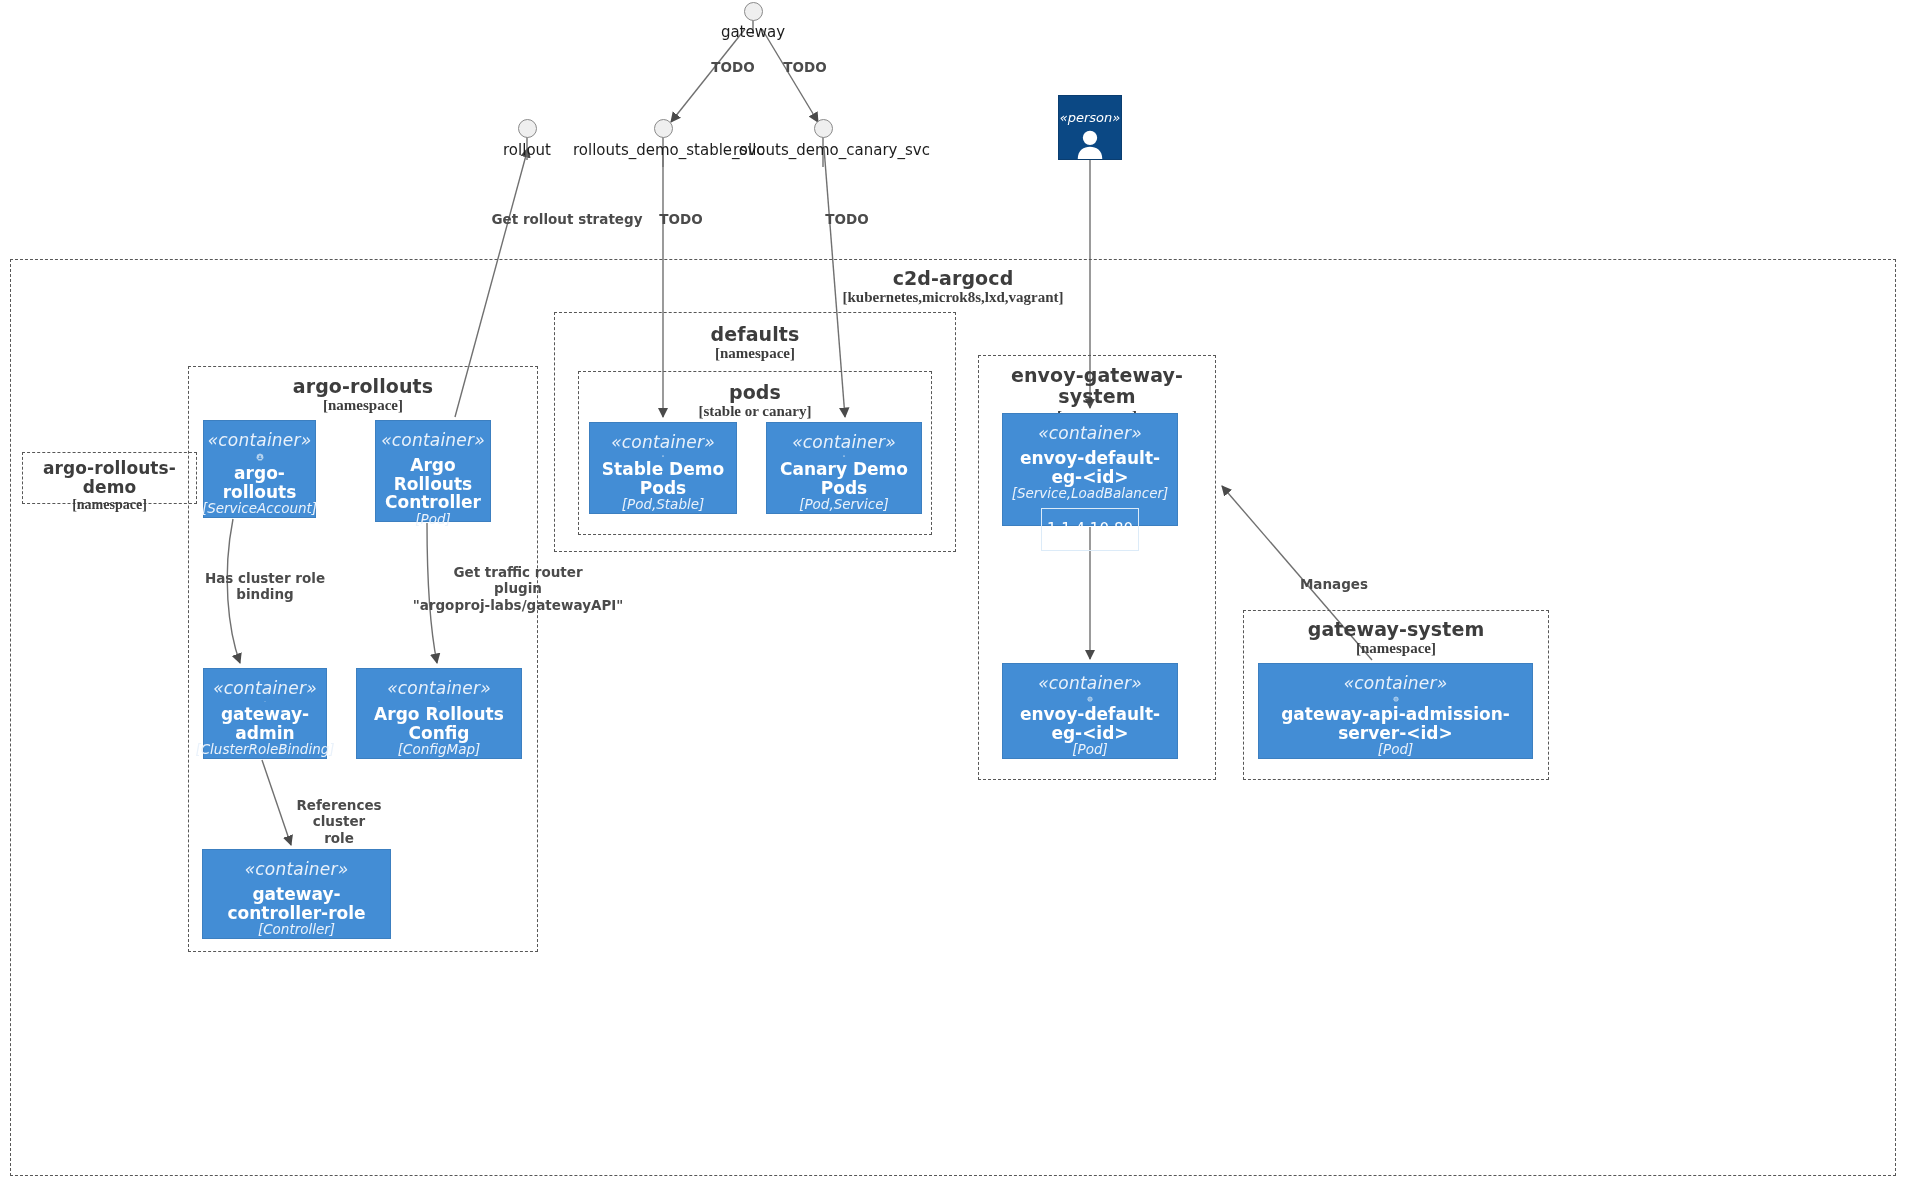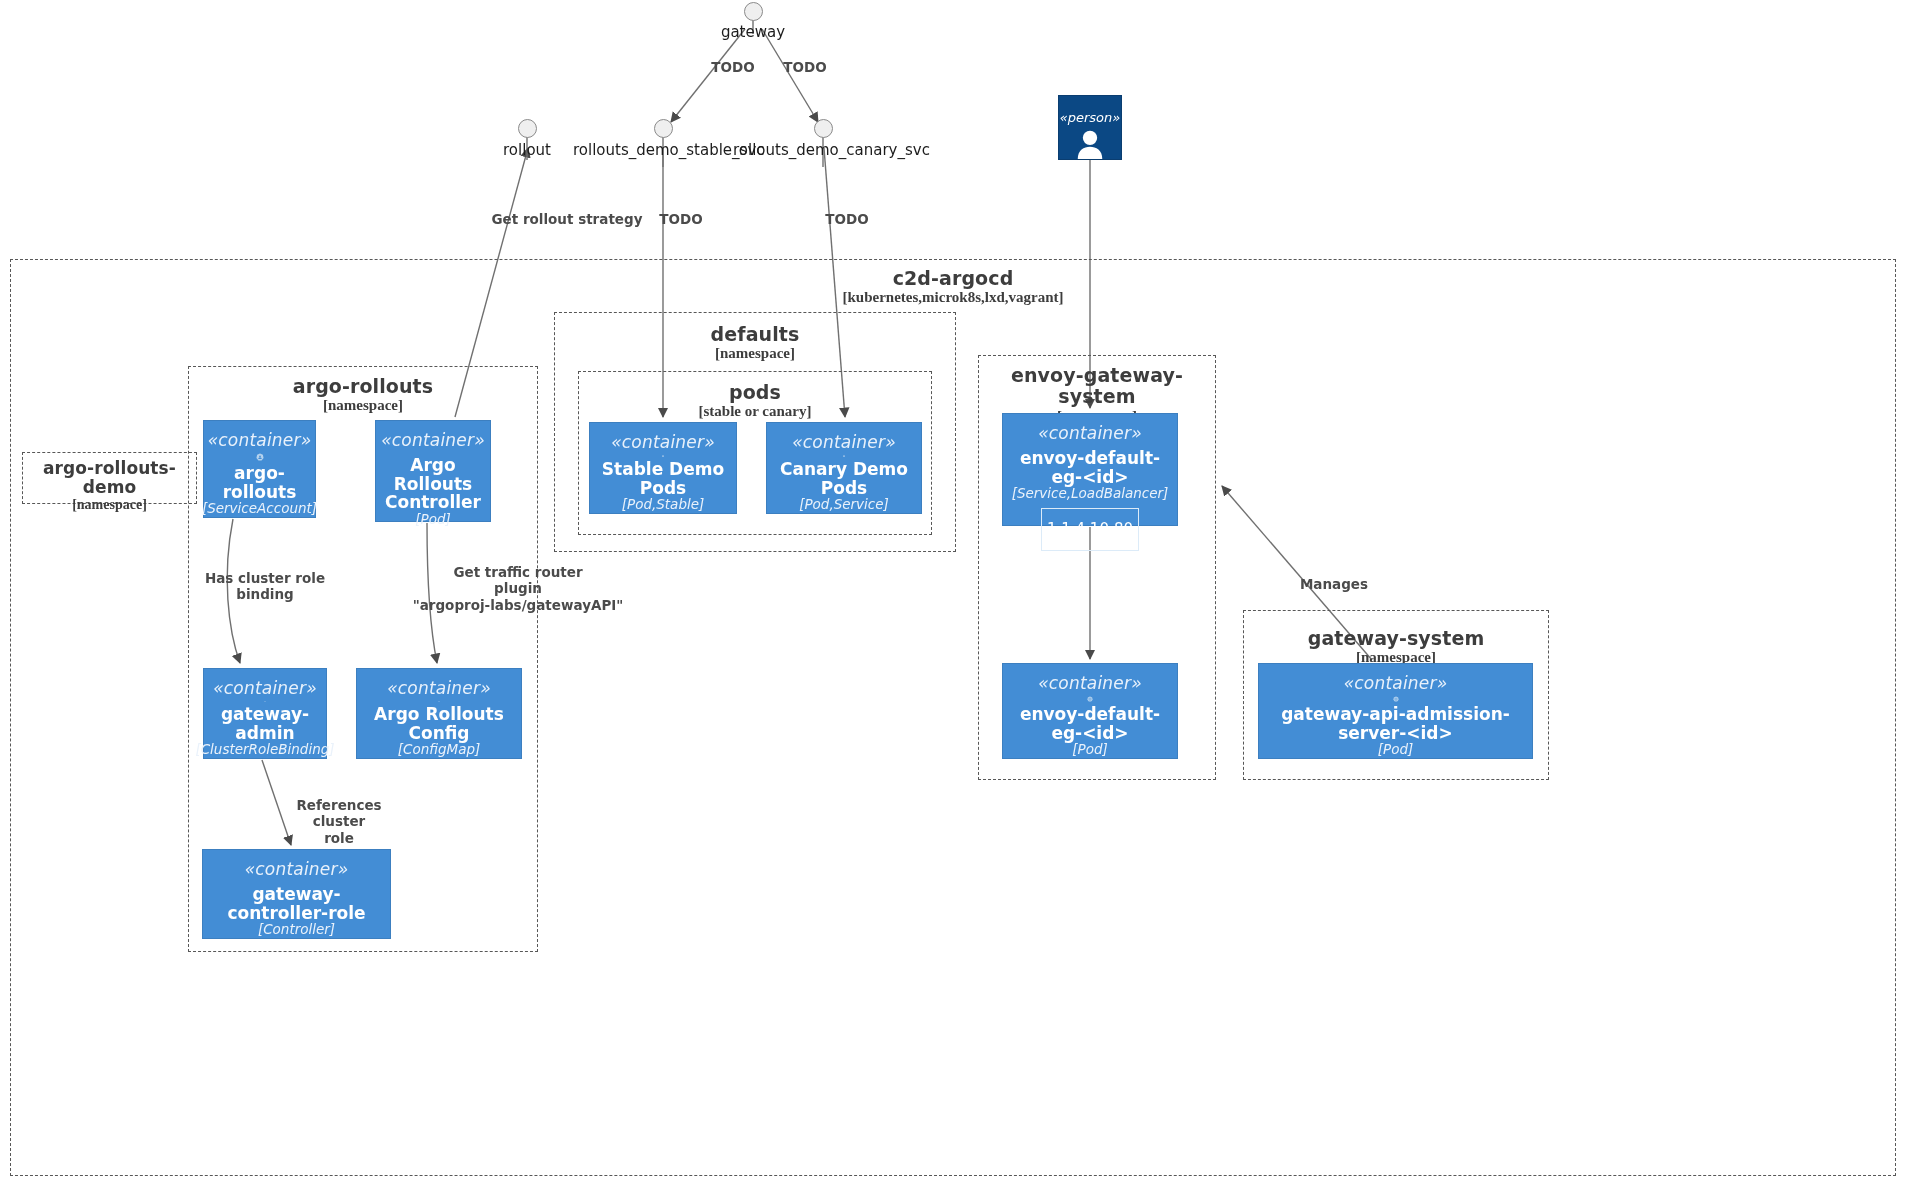--- a/index.html
+++ b/index.html
@@ -172,21 +172,21 @@
   </div>
 
   <div class="grp" style="left:978px;top:355px;width:238px;height:425px;">
     <div class="grp-title" style="top:9px;">
       <span class="t1">envoy-gateway-system</span>
       <span class="t2">[namespace]</span>
     </div>
   </div>
 
   <div class="grp" style="left:1243px;top:610px;width:306px;height:170px;">
-    <div class="grp-title" style="top:17px;">
+    <div class="grp-title" style="top:8px;">
       <span class="t1">gateway-system</span>
       <span class="t2">[namespace]</span>
     </div>
   </div>
 
   <div class="node" style="left:203px;top:420px;width:113px;height:98px;">
     <span class="stereo">«container»</span>
     <svg class="nicon" viewBox="0 0 48 48">
       <path d="M24,3 L41,11 L45,29 L33,44 L15,44 L3,29 L7,11 Z" fill="#B4D2EE"></path>
       <circle cx="24" cy="20" r="5" fill="#438DD5"></circle>

